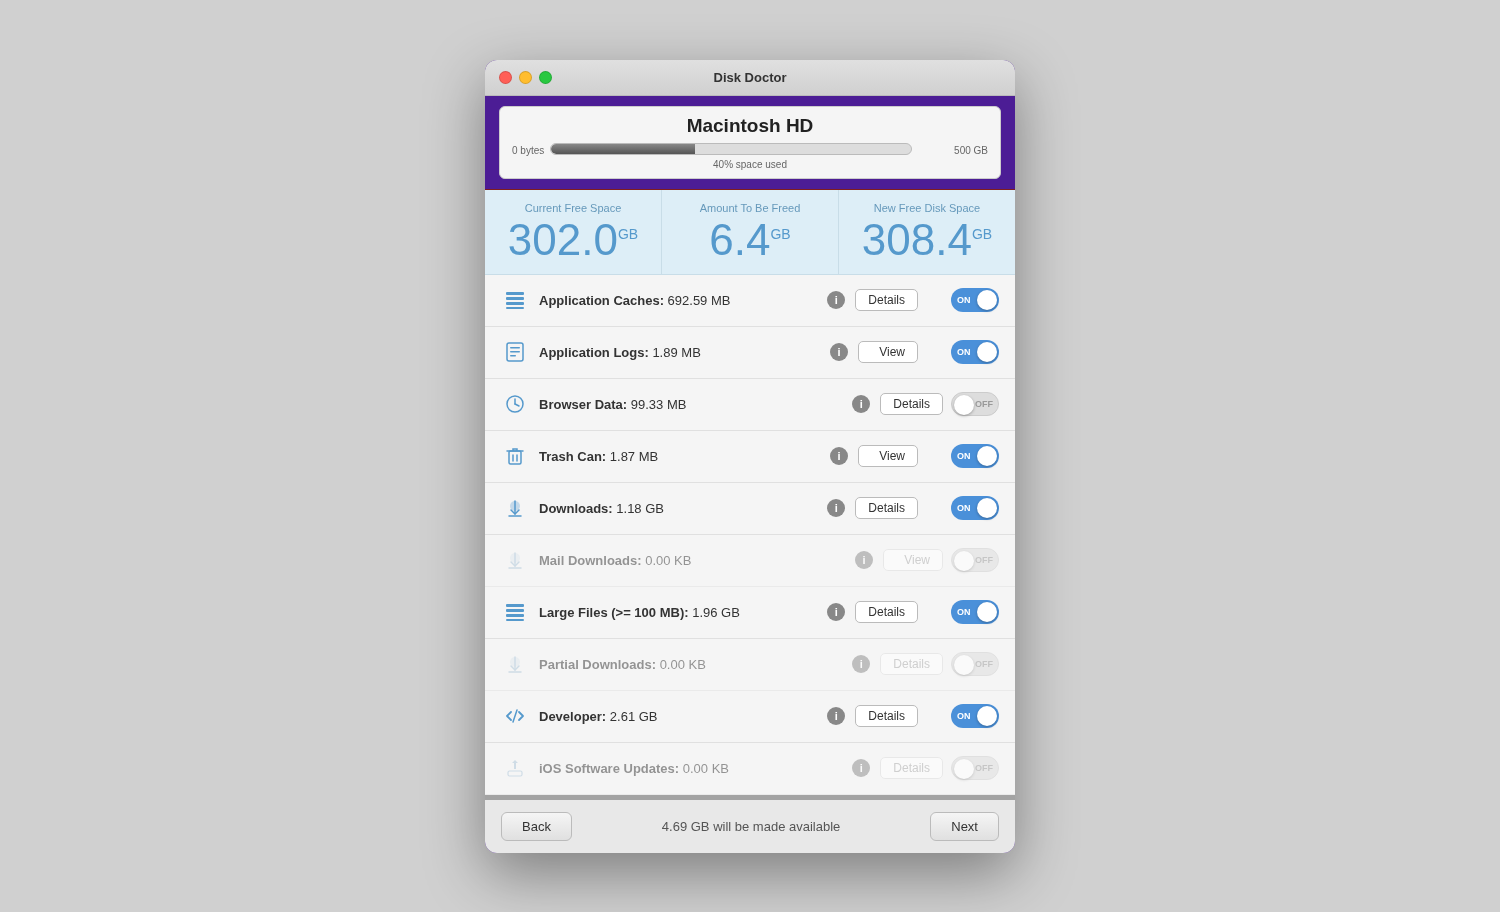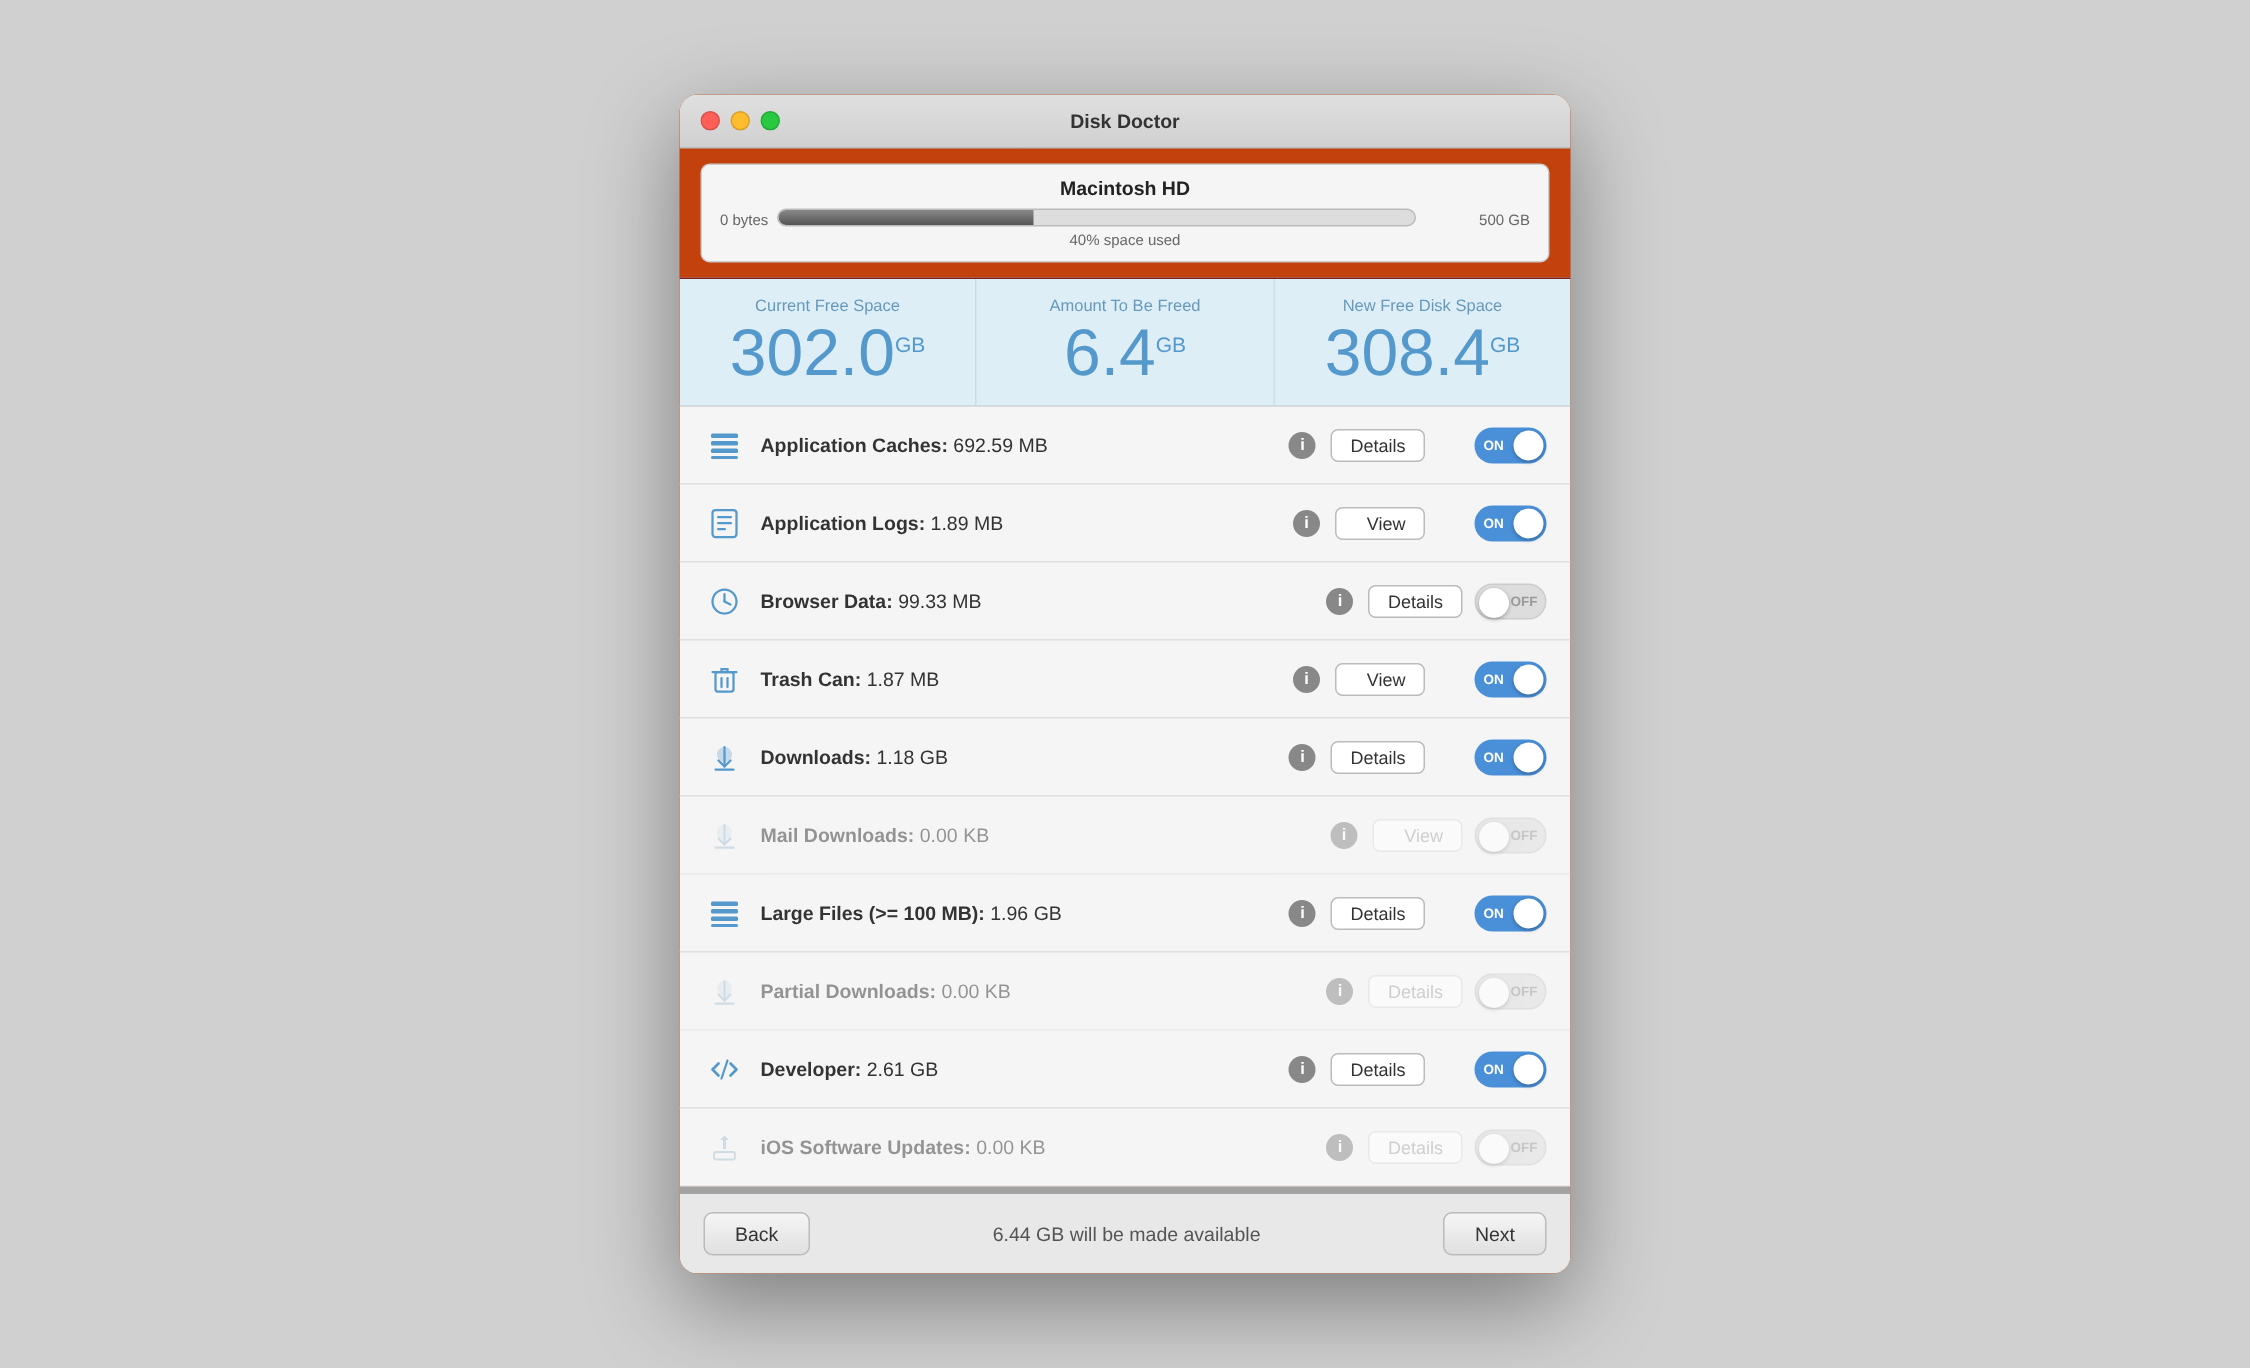--- a/index.html
+++ b/index.html
@@ -5,22 +5,22 @@
     * { box-sizing: border-box; margin: 0; padding: 0; }
     body {
       background: #d0d0d0;
       display: flex;
       align-items: center;
       justify-content: center;
       min-height: 912px;
       font-family: -apple-system, BlinkMacSystemFont, 'Helvetica Neue', Arial, sans-serif;
     }
     .window {
-      width: 594px;
-      background: #c2410c;
+      width: 530px;
+      background: #4c1d95;
       border-radius: 12px;
       box-shadow: 0 20px 60px rgba(0,0,0,0.4);
       overflow: hidden;
     }
     .titlebar {
       background: linear-gradient(to bottom, #e0e0e0, #d0d0d0);
       padding: 10px 14px;
       display: flex;
       align-items: center;
       justify-content: center;
@@ -51,21 +51,21 @@
     .disk-bar-container {
       margin: 10px 14px;
       background: #f5f5f5;
       border: 1px solid #ccc;
       border-radius: 6px;
       padding: 8px 12px;
     }
     .disk-bar-header {
       text-align: center;
       font-weight: 700;
-      font-size: 13px;
+      font-size: 19px;
       color: #222;
       margin-bottom: 6px;
     }
     .disk-bar-track {
       position: relative;
       height: 12px;
       background: #ddd;
       border-radius: 6px;
       border: 1px solid #bbb;
       overflow: hidden;
@@ -494,16 +494,16 @@
       <div class="toggle off">
         <div class="toggle-knob"></div>
         <span class="toggle-label">OFF</span>
       </div>
     </div>
   </div>
     </div>
 
   <div class="footer">
     <button class="footer-btn">Back</button>
-    <span class="footer-status">6.44 GB will be made available</span>
+    <span class="footer-status">4.69 GB will be made available</span>
     <button class="footer-btn">Next</button>
   </div>
 </div>
 
 </body></html>

